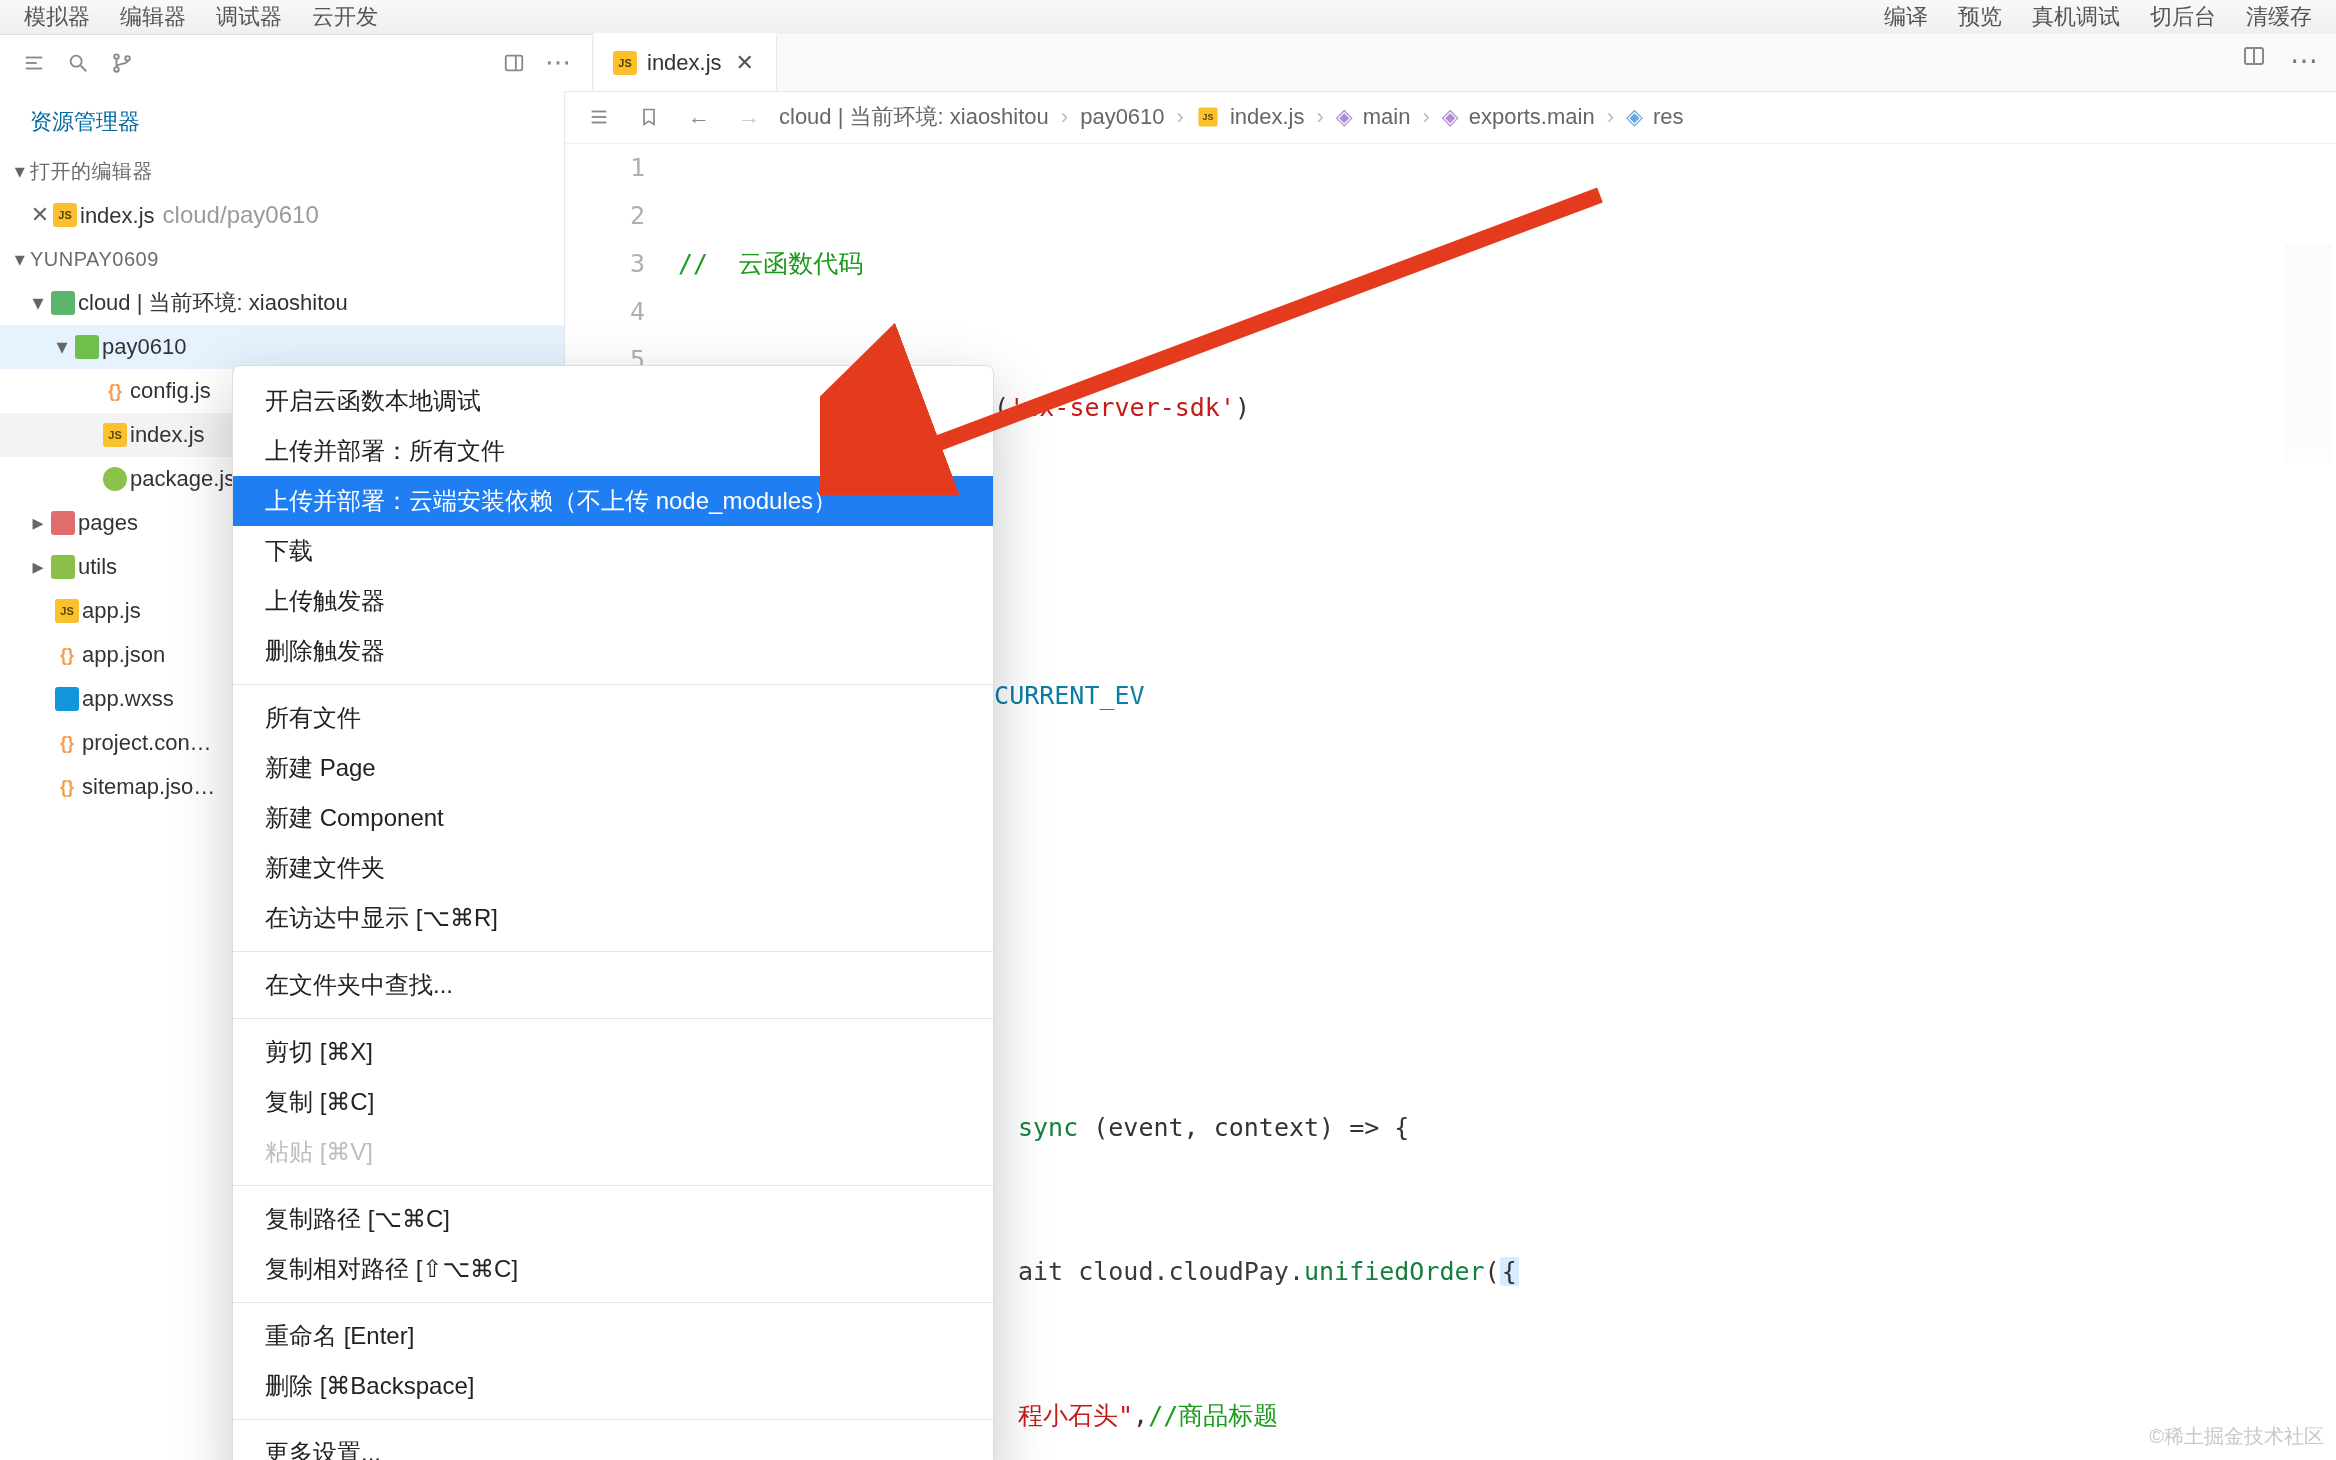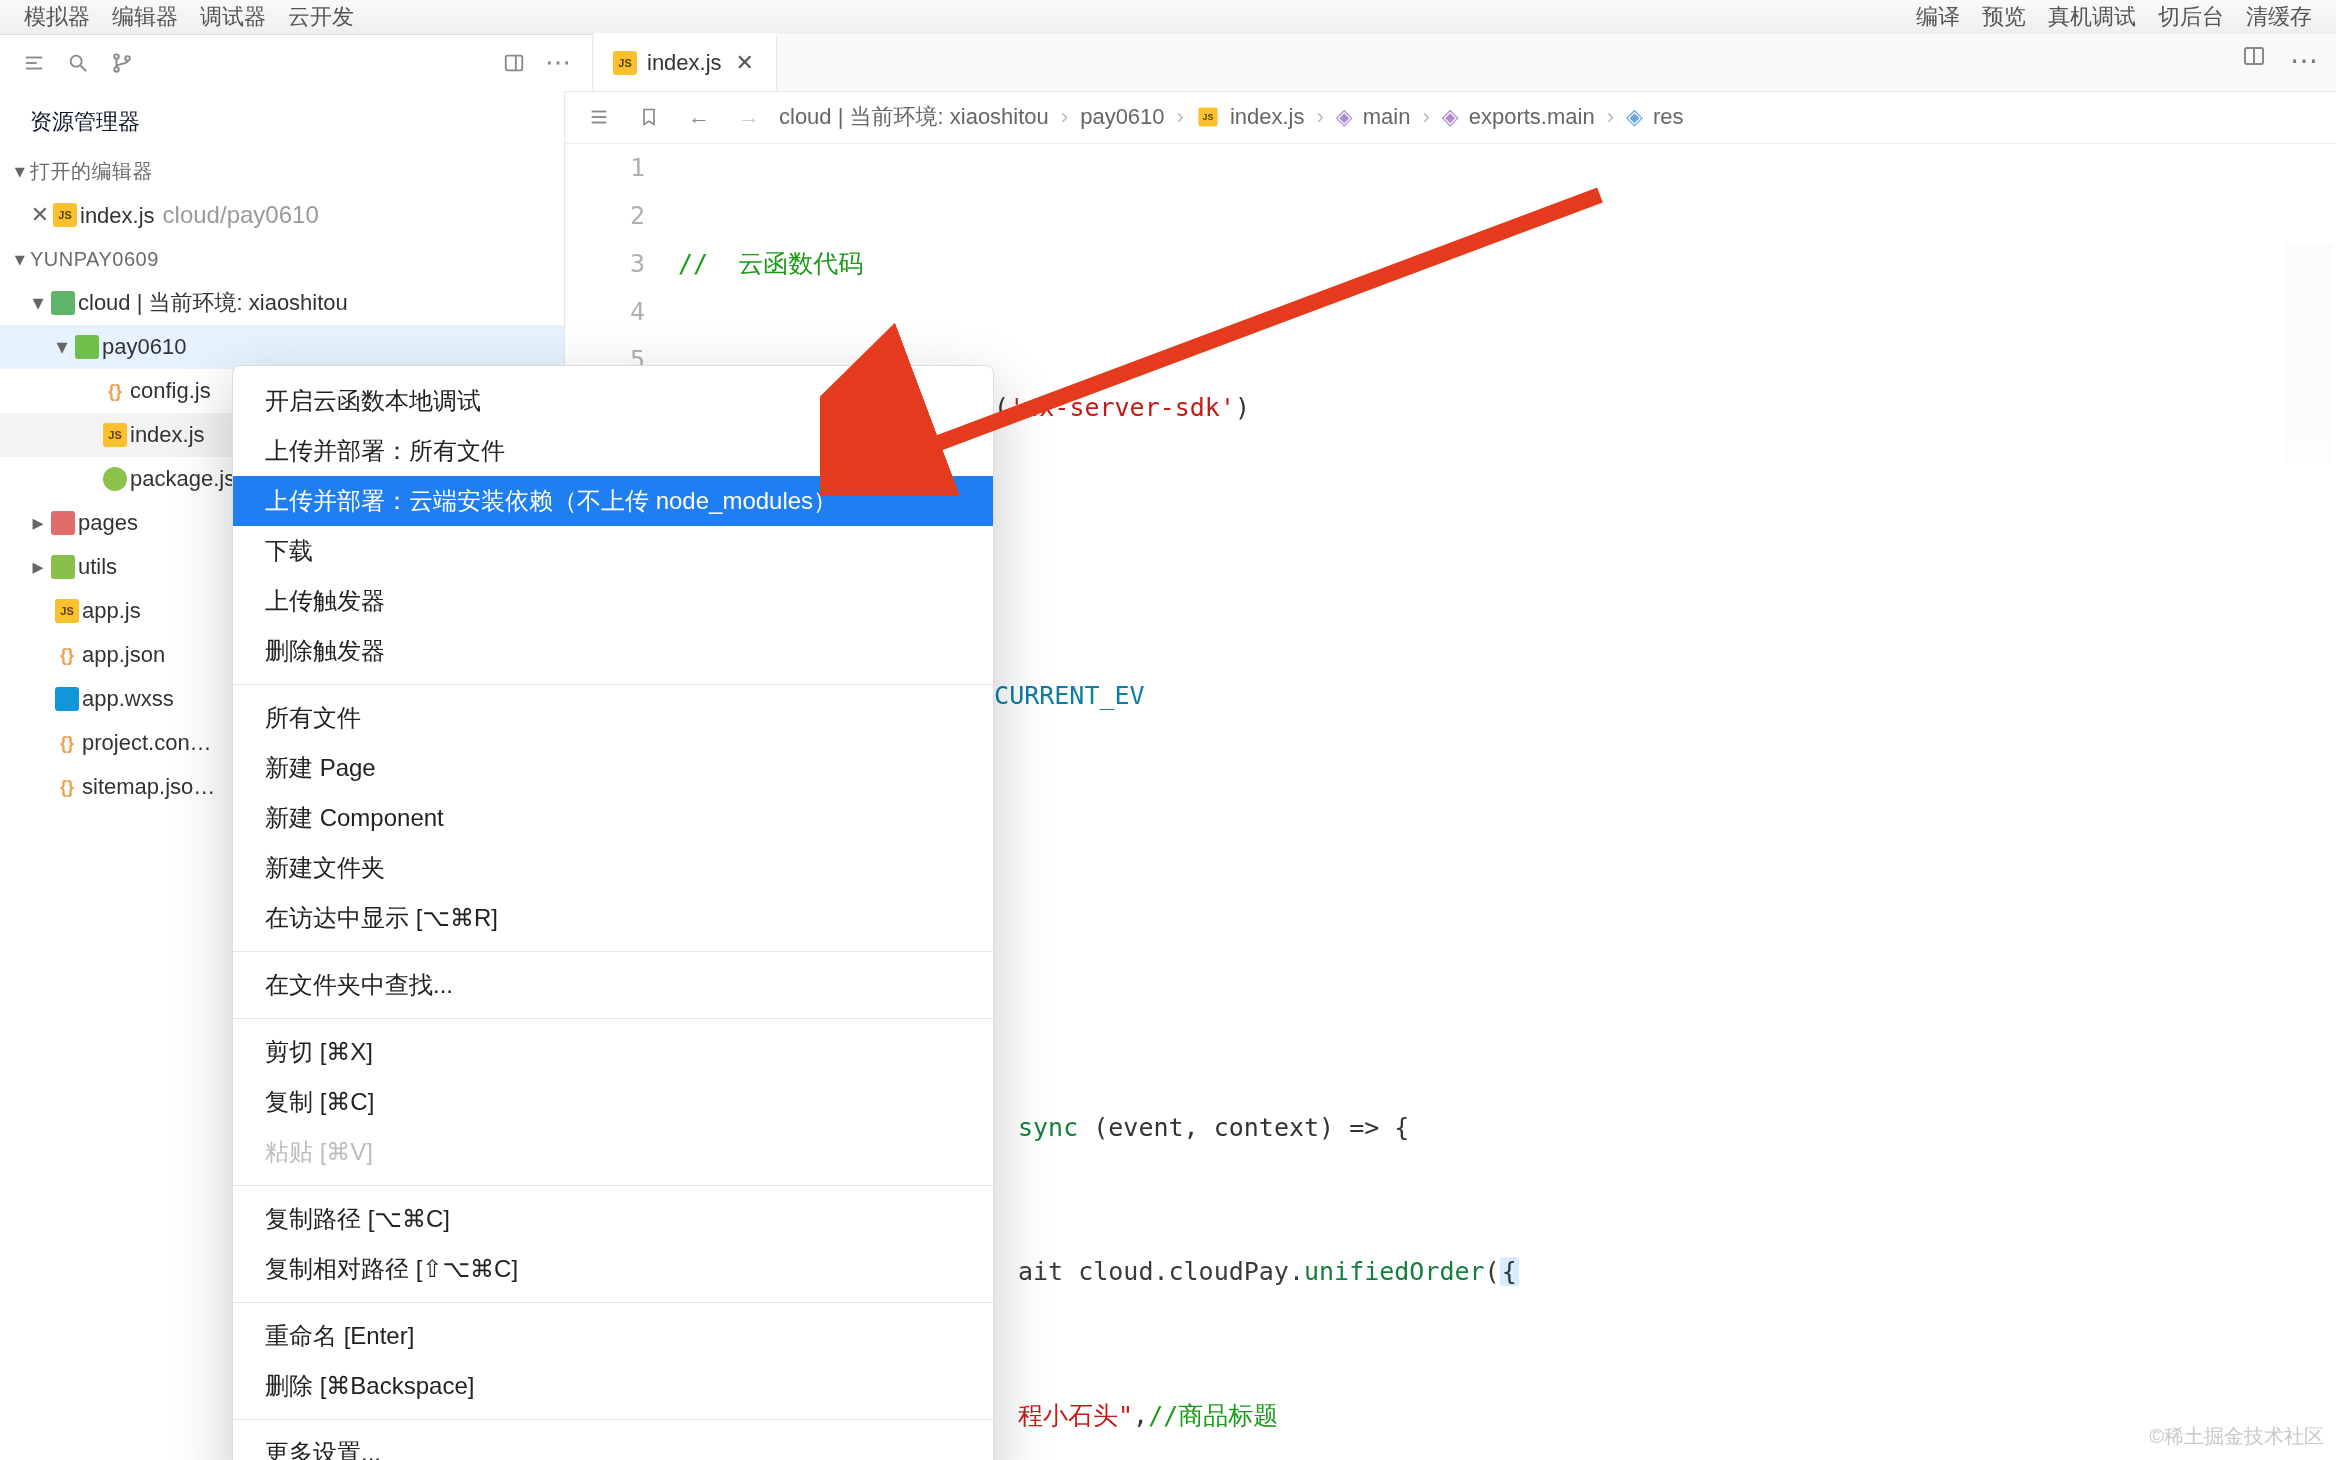--- a/index.html
+++ b/index.html
@@ -21,21 +21,21 @@
     height: 34px;
     background: linear-gradient(#f9f9f9, #efefef);
     border-bottom: 1px solid #d9d9d9;
     display: flex;
     justify-content: space-between;
     align-items: flex-start;
     padding: 0 24px;
   }
   .topbar .left, .topbar .right {
     display: flex;
-    gap: 22px;
+    gap: 30px;
     padding-top: 2px;
   }
   .topbar .tb-item {
     font-size: 22px;
     color: #555;
     cursor: pointer;
   }
 
   
   .secondbar {
@@ -107,21 +107,21 @@
     top: 91px;
     bottom: 0;
     width: 564px;
     background: #fff;
     border-right: 1px solid #e7e7e7;
     overflow: hidden;
   }
   .sidebar .panel-title {
     padding: 16px 20px 12px 30px;
     font-size: 22px;
-    color: #0f172a;
+    color: #0369a1;
   }
   .tree-row {
     display: flex;
     align-items: center;
     height: 44px;
     font-size: 22px;
     color: #333;
     padding-right: 10px;
     cursor: pointer;
     white-space: nowrap;

